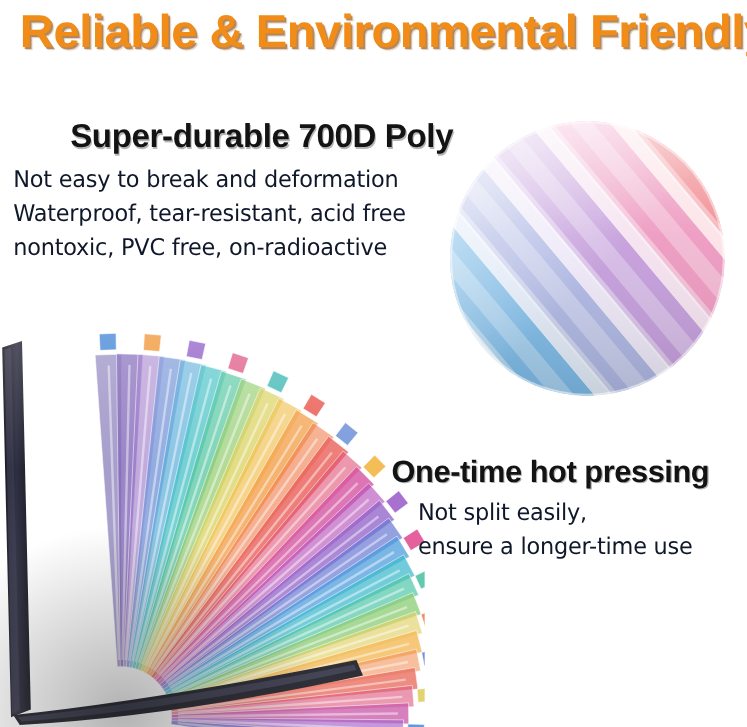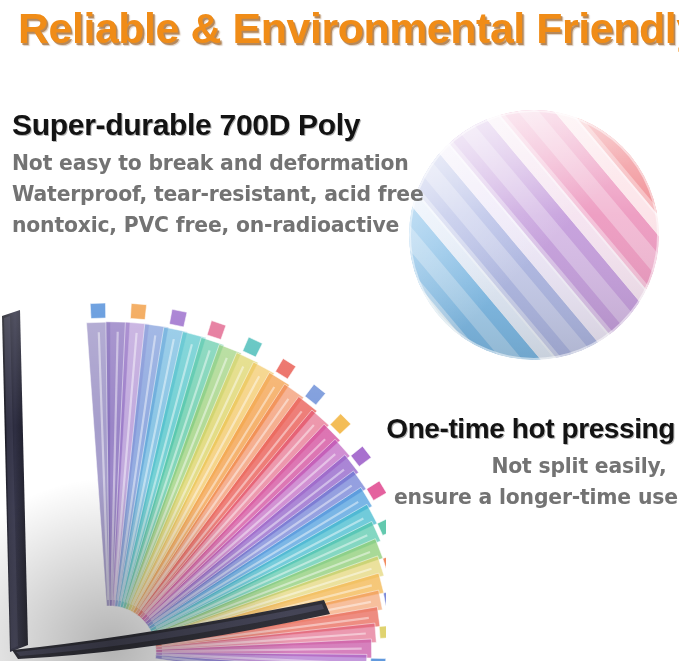--- a/index.html
+++ b/index.html
@@ -18,30 +18,30 @@
     text-shadow:1.5px 1.5px 0 rgba(150,80,10,.55), 2.5px 2.5px 1px rgba(120,60,5,.25);
   }
 
   
   #block1{position:absolute;left:12px;top:108px;width:400px;}
   .headline{
     font-family:"Liberation Sans Narrow","Liberation Sans",sans-serif;
     font-weight:700;color:#131313;white-space:nowrap;
     text-shadow:1px 1px 0 rgba(90,90,90,.45);
   }
-  #h1{font-size:30px;line-height:34px;letter-spacing:-0.3px;}
+  #h1{font-size:30px;line-height:34px;letter-spacing:-0.3px;text-align:right;}
   .bodytext{
     font-family:"DejaVu Sans","Liberation Sans",sans-serif;
-    font-weight:700;color:#737373;letter-spacing:-0.2px;
+    font-weight:400;color:#0f172a;letter-spacing:-0.2px;
   }
   #b1{font-size:21px;line-height:31px;margin-top:6px;}
   #b1 div{white-space:nowrap;transform:scaleX(.97);transform-origin:left center;}
 
   
-  #block2{position:absolute;left:370px;top:412px;width:305px;text-align:right;}
+  #block2{position:absolute;left:356px;top:412px;width:305px;}
   #h2{font-size:28px;line-height:33px;letter-spacing:-0.4px;}
   #b2{font-size:21px;line-height:31px;margin-top:6px;margin-left:24px;}
   #b2 div{white-space:nowrap;transform:scaleX(.97);transform-origin:left center;}
 
   
   #circle{
     position:absolute;left:409px;top:110px;width:250px;height:250px;
     border-radius:50%;overflow:hidden;
     box-shadow:0 0 0 .5px rgba(255,255,255,.9);
   }

